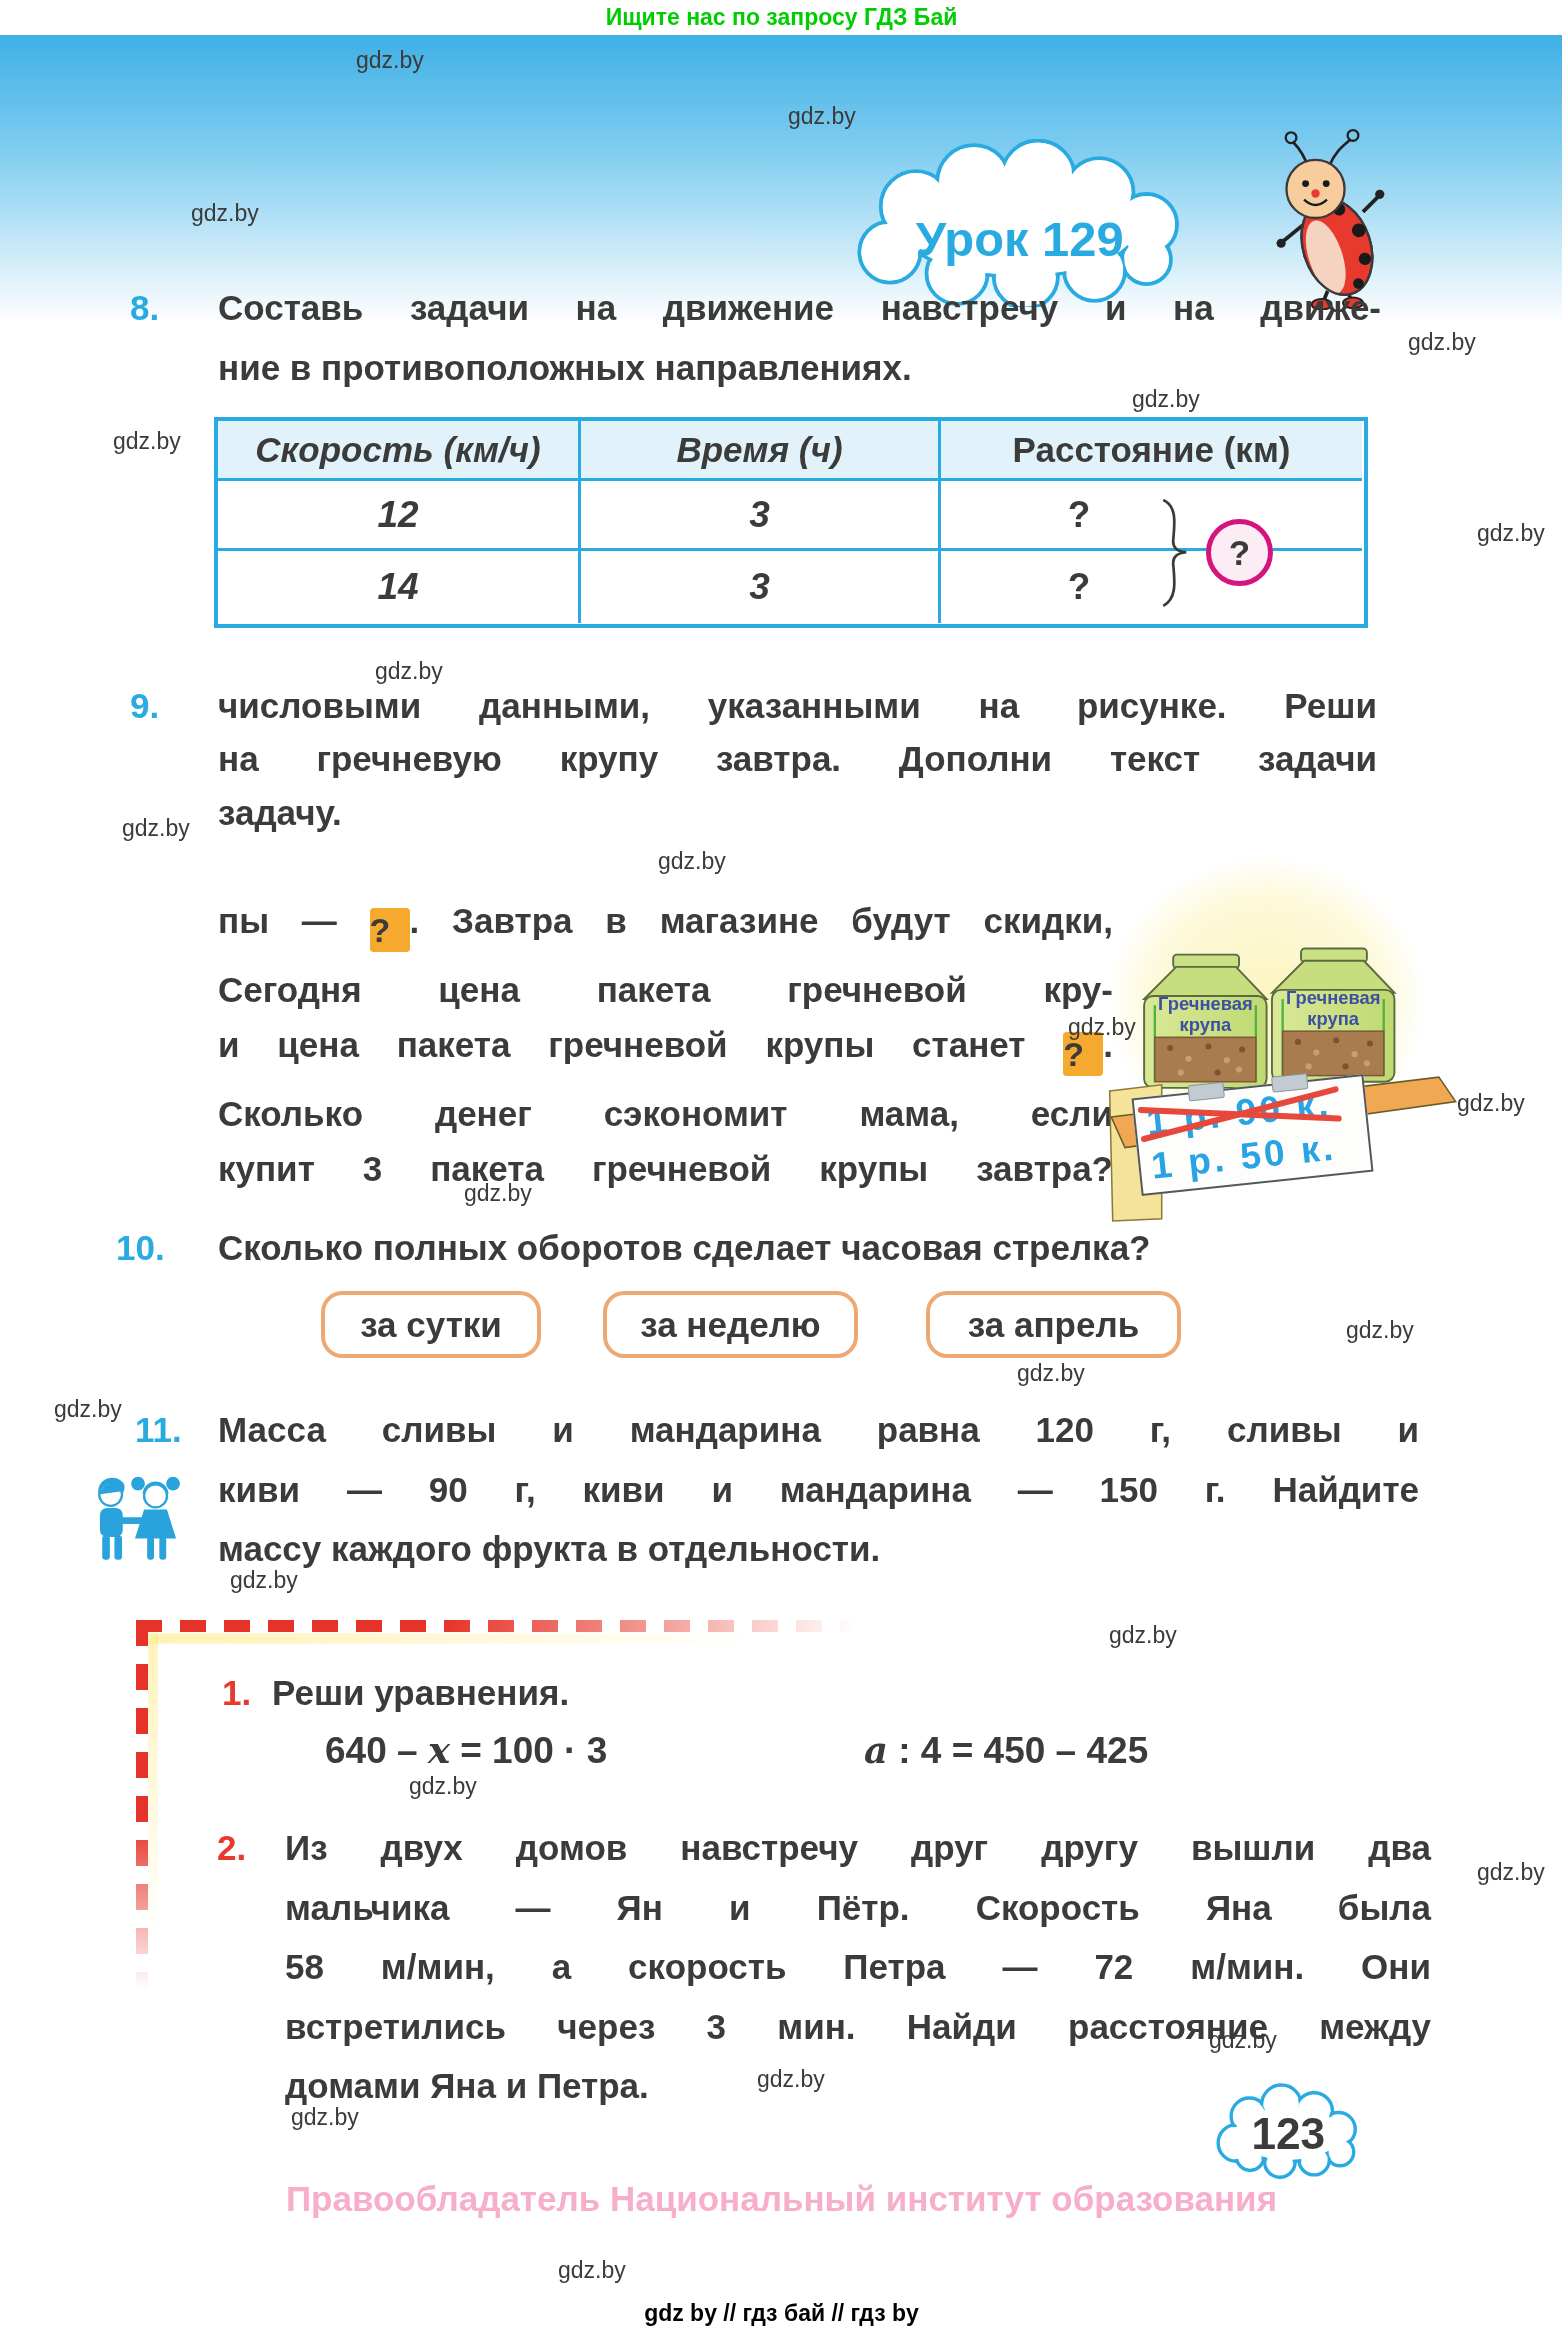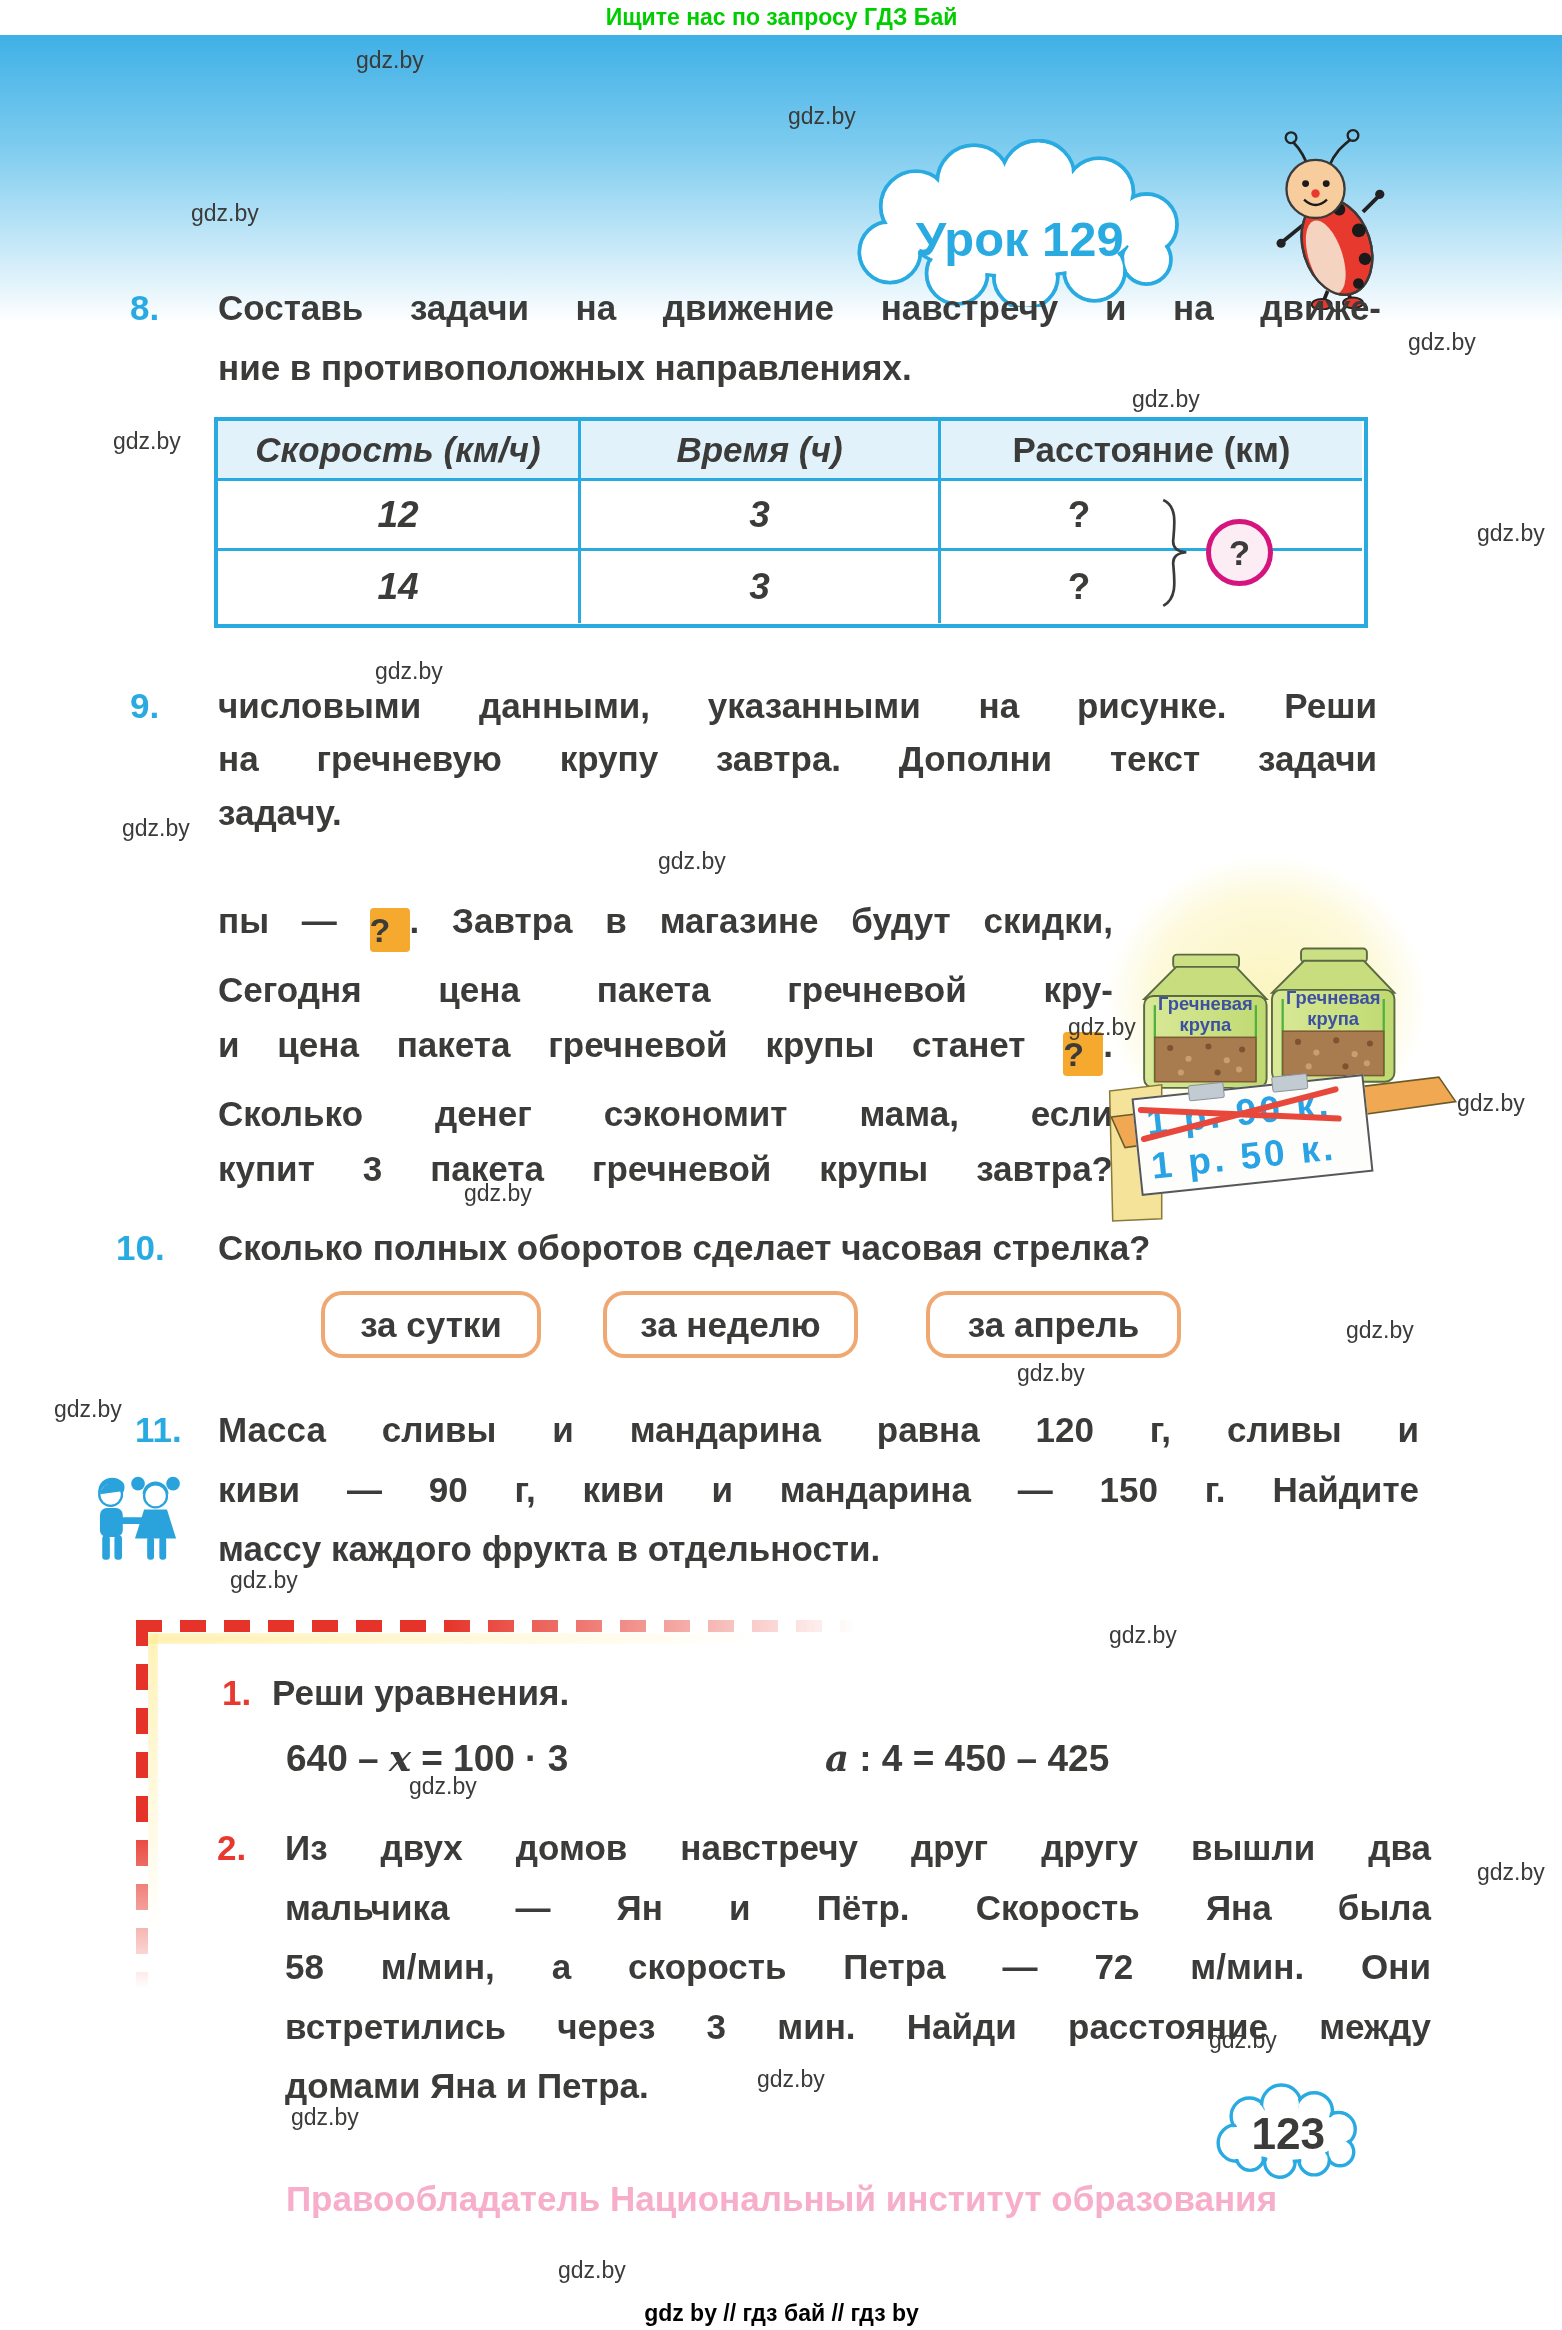--- a/index.html
+++ b/index.html
@@ -56,21 +56,21 @@
        mask-image:linear-gradient(90deg,#000 0 40%,transparent 94%);}
   #dash-v{left:136px;top:1620px;width:11.5px;height:384px;
        background:repeating-linear-gradient(180deg,#E63329 0 26px,rgba(230,51,41,0) 26px 44px);
        -webkit-mask-image:linear-gradient(180deg,#000 0 52%,transparent 96%);
        mask-image:linear-gradient(180deg,#000 0 52%,transparent 96%);}
   #glow-h{left:148px;top:1633px;width:719px;height:10.7px;background:#FFE87F;filter:blur(5.4px);opacity:.9;
        -webkit-mask-image:linear-gradient(90deg,#000,transparent 85%);mask-image:linear-gradient(90deg,#000,transparent 85%);}
   #glow-v{left:148px;top:1633px;width:10px;height:329px;background:#FFE87F;filter:blur(5.4px);opacity:.9;
        -webkit-mask-image:linear-gradient(180deg,#000,transparent 92%);mask-image:linear-gradient(180deg,#000,transparent 92%);}
 
-  .eq{position:absolute;font-size:37px;font-weight:600;white-space:pre;line-height:56px;}
+  .eq{position:absolute;font-size:37px;font-weight:600;white-space:pre;line-height:40px;margin-left:39px;}
   #box1-title{position:absolute;left:272px;top:1675px;font-size:35px;font-weight:600;line-height:35px;}
   #p10-title{position:absolute;left:218px;top:1230px;font-size:35px;font-weight:600;line-height:35px;white-space:nowrap;}
 
   
   #sign{left:1136px;top:1086px;width:233px;height:98px;background:#FDFDFB;border:2.3px solid #55585a;
         box-sizing:border-box;transform:rotate(-6deg);transform-origin:50% 50%;z-index:3;}
   .clip{position:absolute;width:34px;height:13.8px;background:#C2CBD2;border:1.5px solid #8a939b;border-radius:2.3px;top:-9.2px;}
   #clip1{left:55px;} #clip2{left:139px;}
   .price{position:absolute;left:10.7px;font-size:37px;font-weight:700;color:#29A3E3;letter-spacing:3.1px;white-space:nowrap;}
   #oldprice{top:3.1px;}

